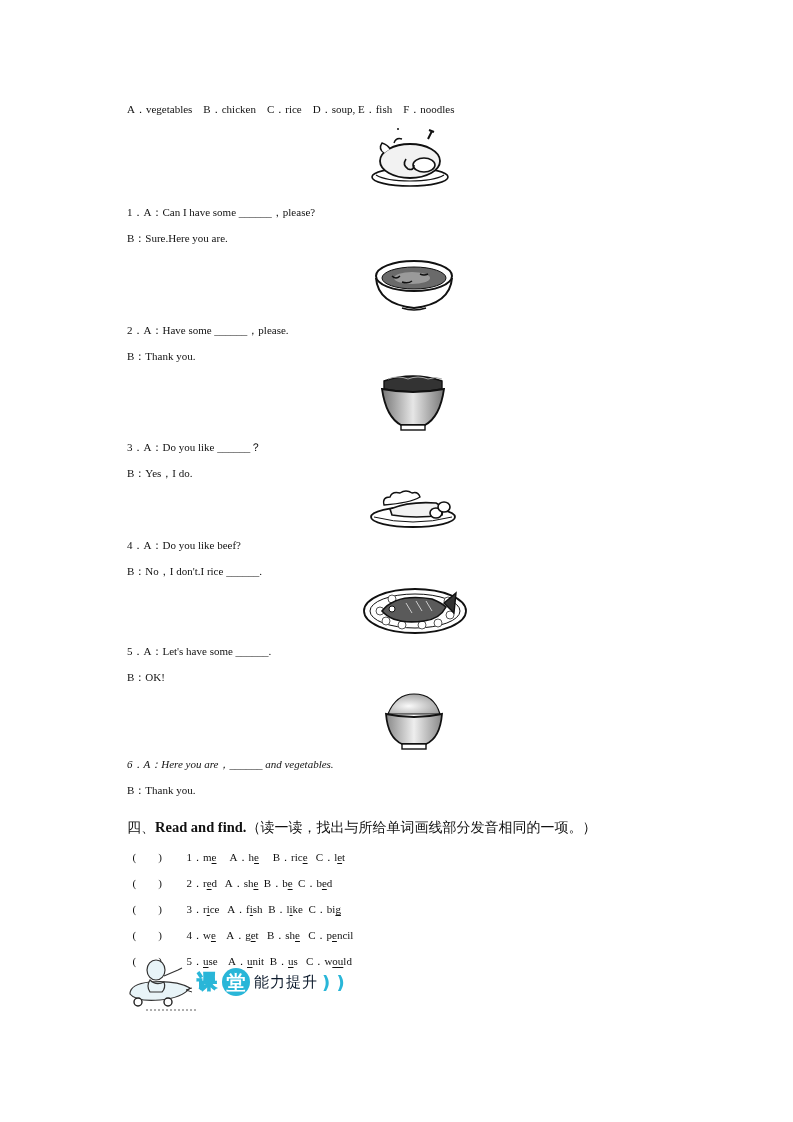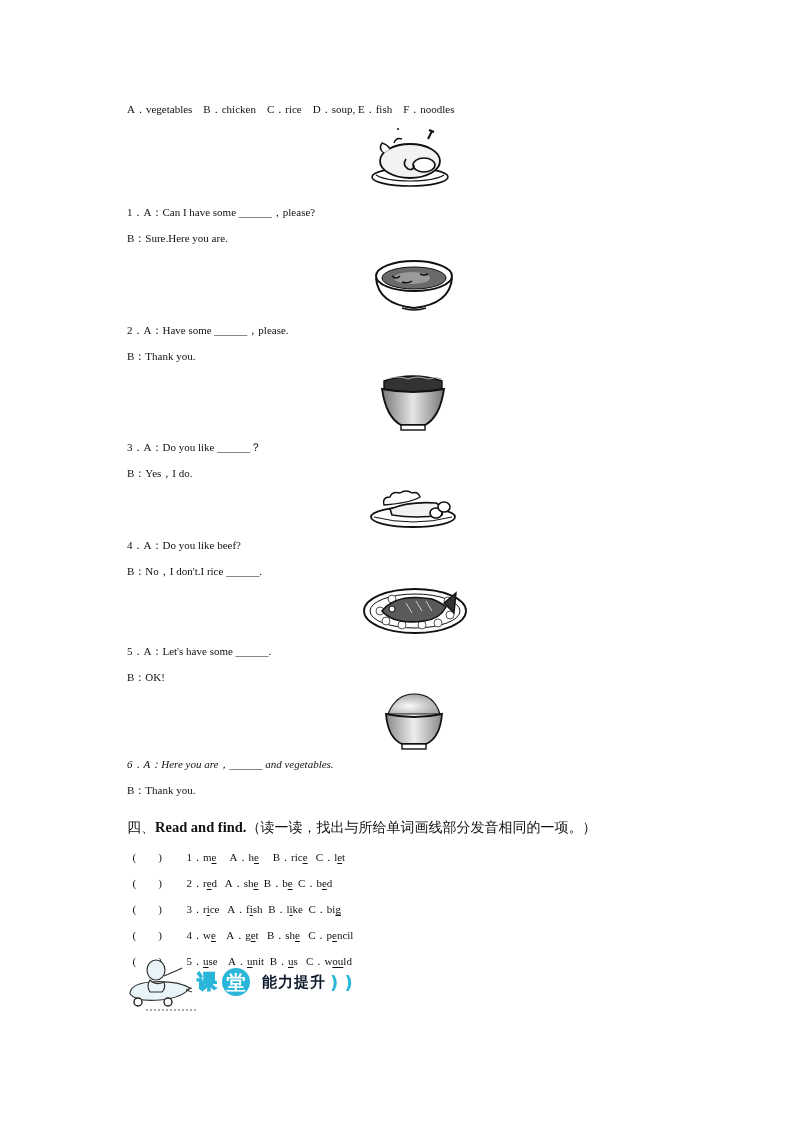--- a/index.html
+++ b/index.html
@@ -30,22 +30,22 @@
   .bc1 {
     font-family: "DejaVu Sans", sans-serif; font-weight: bold; font-size: 19px;
     color: #ffffff; -webkit-text-stroke: 1.5px #29b6d8; width: 26px; text-align: center;
   }
   .bc2 {
     font-family: "DejaVu Sans", sans-serif; font-weight: bold; font-size: 19px;
     color: #ffffff; background: #29b6d8; border-radius: 50%; width: 28px; height: 28px;
     line-height: 28px; text-align: center; margin-left: 2px;
   }
   .bc3 {
-    font-family: "DejaVu Sans", sans-serif; font-weight: bold; font-size: 15px;
-    color: #0c1a2c; margin-left: 12px; letter-spacing: 1px;
+    font-family: "DejaVu Sans", sans-serif; font-weight: normal; font-size: 15px;
+    color: #0c1a2c; margin-left: 4px; letter-spacing: 1px;
   }
   .bc-arcs { color: #29b6d8; font-family: "DejaVu Sans", sans-serif; font-size: 18px; margin-left: 4px; font-weight: bold; }
 </style>
 </head>
 <body>
 
 <div class="line" style="top:100px;">A．vegetables　B．chicken　C．rice　D．soup, E．fish　F．noodles</div>
 
 <div class="pic" style="left:368px; top:125px; width:84px; height:66px;">
   <svg width="84" height="66" viewBox="0 0 84 66">

